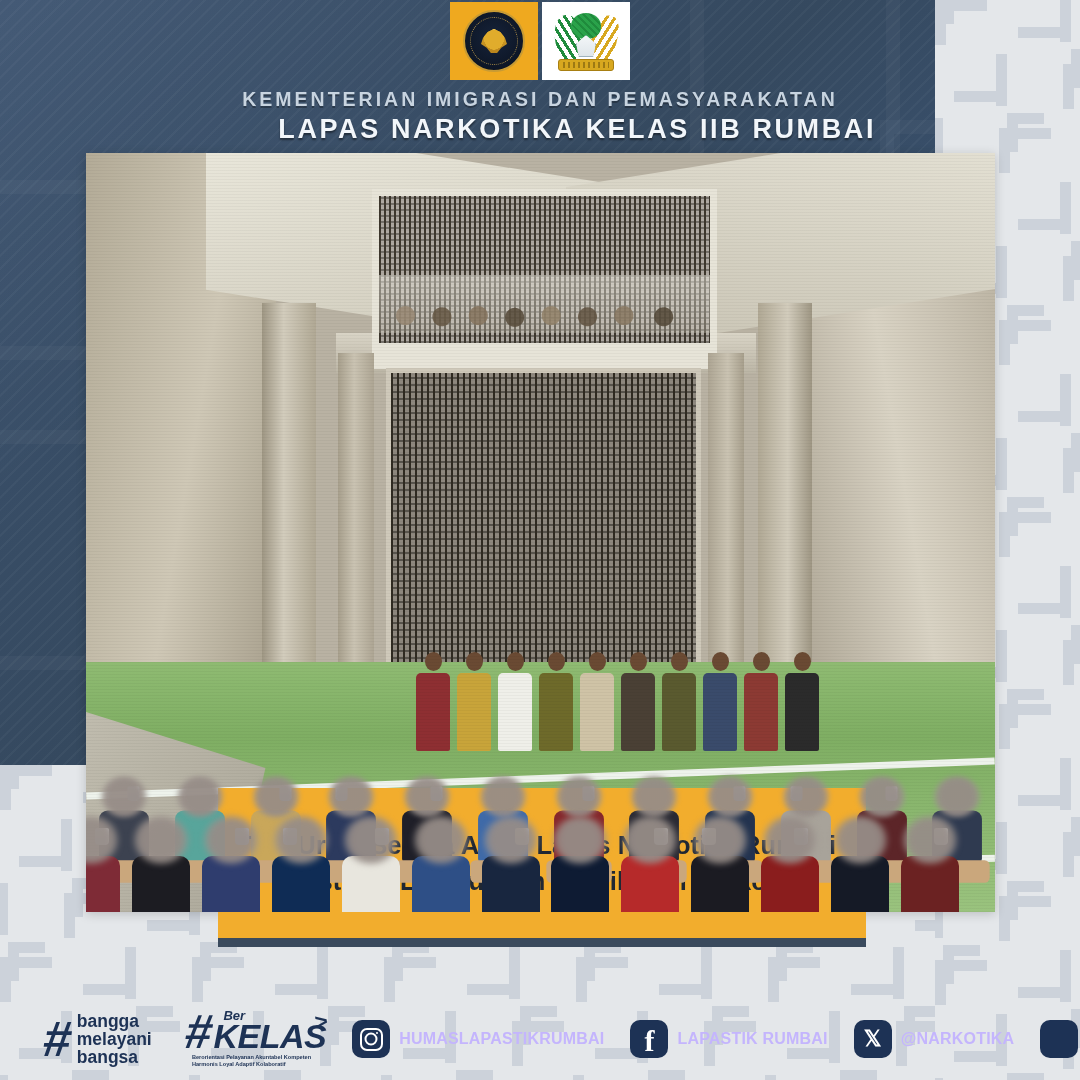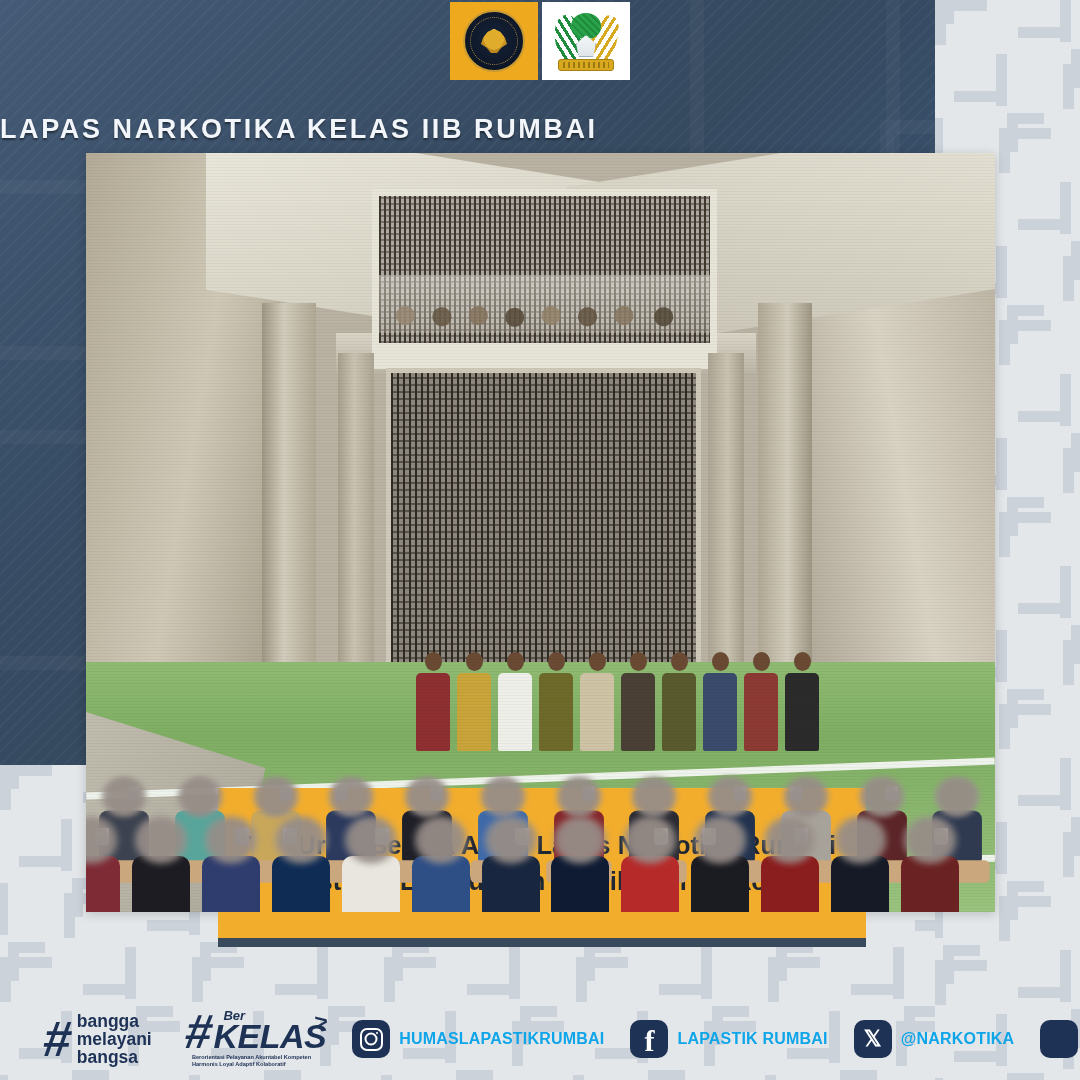--- a/index.html
+++ b/index.html
@@ -128,21 +128,21 @@
     opacity:.75;
   }
 
   .title-sm {
     position:absolute; left:0; top:88px; width:1080px; text-align:center;
     font-size:19.5px; font-weight:600; letter-spacing:3.0px;
     color:#c8d4e0;
     text-shadow:0 2px 0 rgba(0,0,0,.28);
   }
   .title-lg {
-    position:absolute; left:0; top:114px; width:876px; text-align:left;
+    position:absolute; left:0; top:114px; width:876px; text-align:right;
     font-size:27px; font-weight:bold; letter-spacing:2.6px;
     color:#f2f6fa;
     text-shadow:0 2px 2px rgba(0,0,0,.45);
   }
 
   
   .photo {
     position:absolute; left:86px; top:153px; width:909px; height:759px;
     overflow:hidden; background:#b9b2a3;
     box-shadow:0 2px 10px rgba(0,0,0,.18);
@@ -284,21 +284,21 @@
     position:absolute; right:-2px; top:0px;
     font-size:22px; font-weight:bold; color:#1d3255; transform:rotate(-8deg);
   }
   .akhlak-tag { font-size:5.6px; font-weight:bold; color:#1d3255; line-height:1.32; margin-top:3px; max-width:128px; }
 
   .soc { display:flex; align-items:center; margin-left:26px; }
   .soc .badge {
     width:38px; height:38px; border-radius:10px; background:#1d3255;
     display:flex; align-items:center; justify-content:center; margin-right:9px; flex:0 0 auto;
   }
-  .soc .label { font-size:16px; font-weight:bold; color:#0ea5e9; white-space:nowrap; letter-spacing:.2px; }
+  .soc .label { font-size:16px; font-weight:bold; color:#c4b5fd; white-space:nowrap; letter-spacing:.2px; }
 
   .ig-glyph { width:23px;height:23px;border:2.6px solid #fff;border-radius:7px;position:relative; }
   .ig-glyph::before{content:"";position:absolute;left:50%;top:50%;transform:translate(-50%,-50%);
     width:9px;height:9px;border:2.4px solid #fff;border-radius:50%;}
   .ig-glyph::after{content:"";position:absolute;right:2.2px;top:2.2px;width:2.6px;height:2.6px;background:#fff;border-radius:50%;}
 
   .fb-glyph { color:#fff; font-size:30px; font-weight:bold; font-family:"Liberation Serif", serif; line-height:1; margin-top:3px; }
   .x-glyph  { color:#fff; font-size:22px; font-weight:bold; line-height:1; }
 </style>
 </head>
@@ -619,20 +619,21 @@
       <div class="logo-box white">
         <div class="logo-pas">
           <div class="stalk-l"></div>
             <div class="stalk-r"></div>
           <div class="tree"></div>
             <div class="pillar"></div>
             <div class="ribbon"></div>
         </div>
       </div>
     </div>
+    <div class="title-sm">KEMENTERIAN IMIGRASI DAN PEMASYARAKATAN</div>
     <div class="title-lg">LAPAS NARKOTIKA KELAS IIB RUMBAI</div>
   </div>
 
   <div class="photo">
     <div class="ph-layer ph-wall-left"></div>
     <div class="ph-layer ph-wall-right"></div>
     <div class="ph-layer ph-ceilA"></div>
     <div class="ph-layer ph-ceilB"></div>
     <div class="ph-layer ph-backwall"></div>
     <div class="ph-layer ph-mezz">

